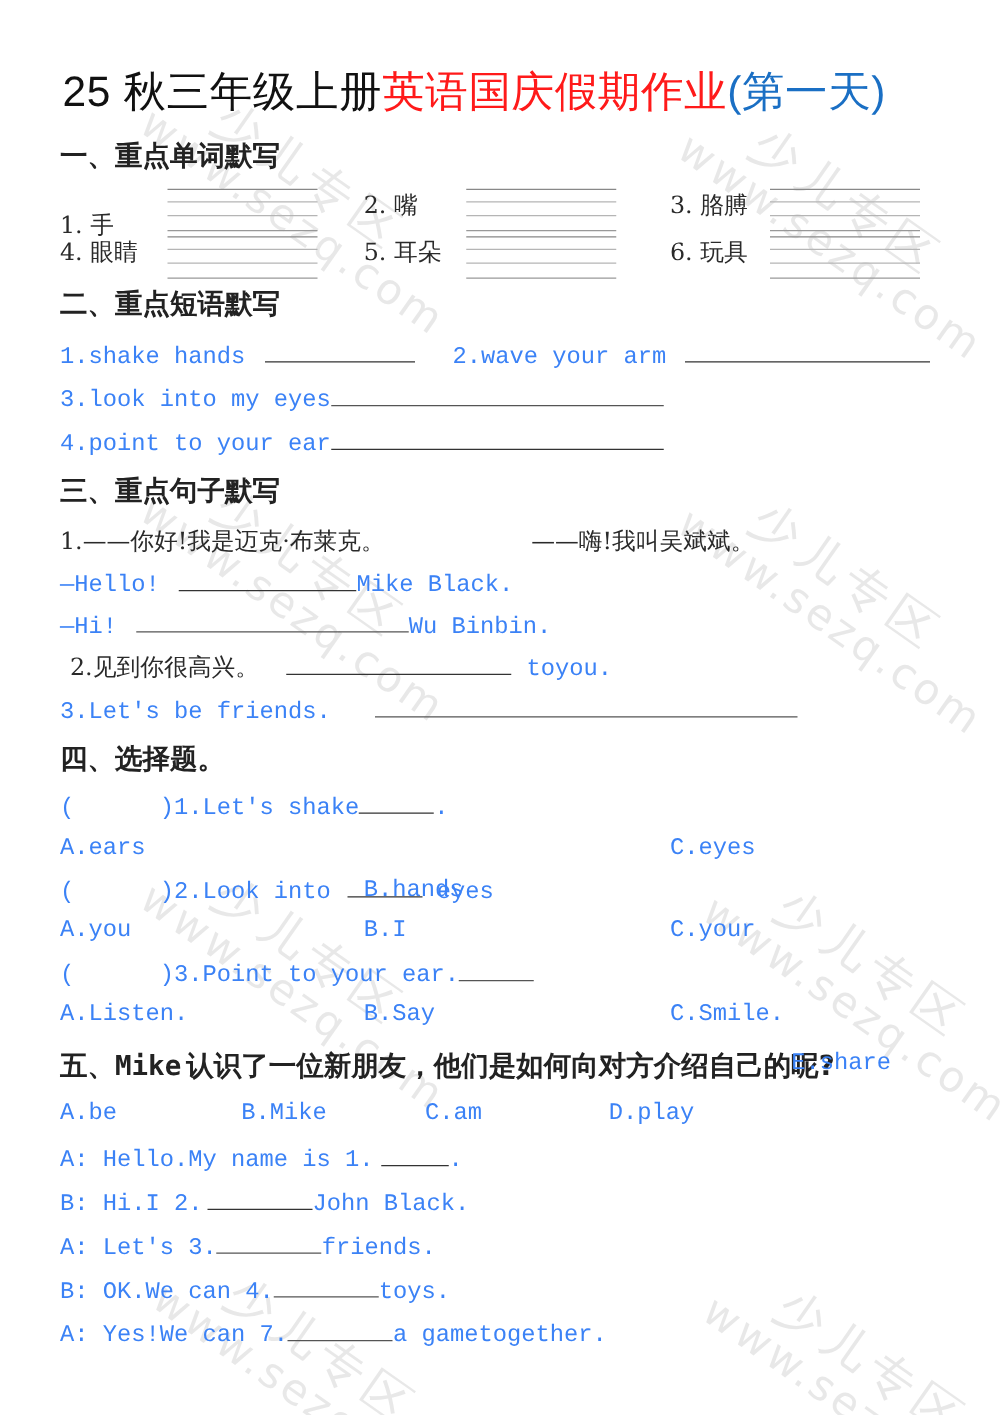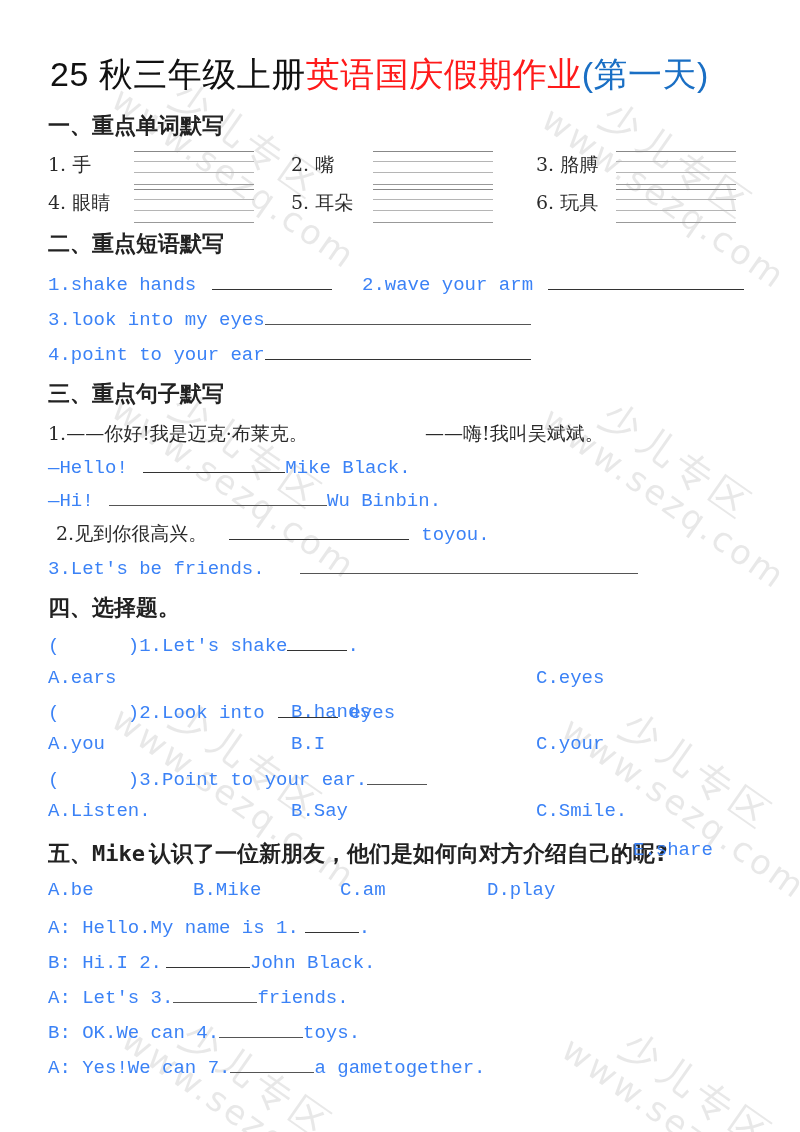--- a/index.html
+++ b/index.html
@@ -62,21 +62,21 @@
   <span class="a">少儿专区</span>
   <span class="b">www.sezq.com</span>
 </div>
 
 <div class="abs title">
   <span>25 秋三年级上册</span><span class="red">英语国庆假期作业</span><span class="blue">(第一天)</span>
 </div>
 
 <div class="abs h" style="left:48px; top:114px;">一、重点单词默写</div>
 
-<div class="abs cn" style="left:48px; top:152px;">1. 手</div>
+<div class="abs cn" style="left:48px; top:168px;">1. 手</div>
 <div class="grid" style="left:134px; top:151px;">
     <div class="l1"></div>
     <div class="l2"></div>
     <div class="l3"></div>
     <div class="l4"></div>
   </div>
 <div class="abs cn" style="left:291px; top:152px;text-align:right;">2. 嘴</div>
 <div class="grid" style="left:373px; top:151px;">
     <div class="l1"></div>
     <div class="l2"></div>

